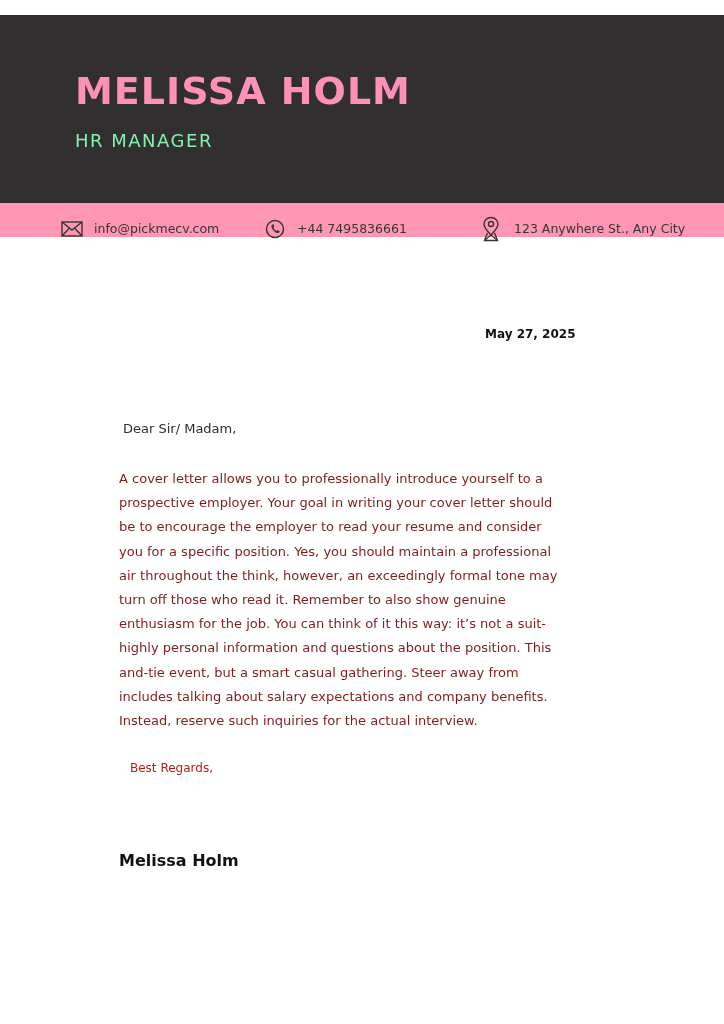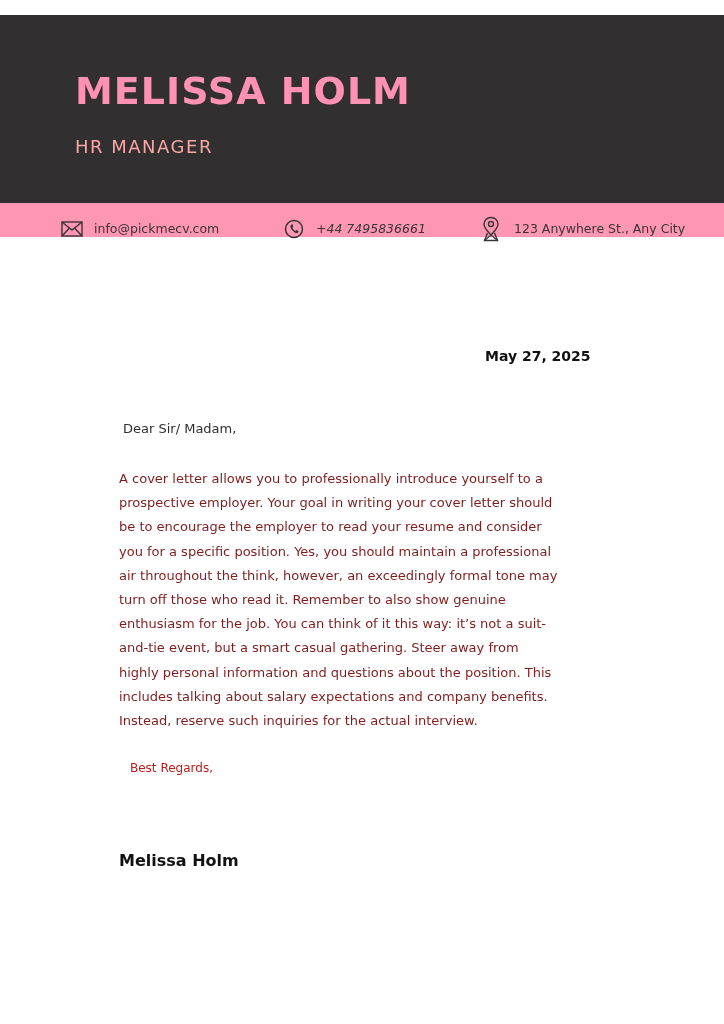--- a/index.html
+++ b/index.html
@@ -14,43 +14,43 @@
   }
   .name {
     position: absolute; left: 75px; top: 50px;
     font-family: "DejaVu Sans", sans-serif; font-weight: bold;
     font-size: 38px; letter-spacing: 1px; color: #ff91b4;
     line-height: 52px; white-space: nowrap;
   }
   .title {
     position: absolute; left: 75px; top: 112px;
     font-family: "DejaVu Sans", sans-serif;
-    font-size: 18px; letter-spacing: 1.5px; color: #fca5a5;
-    line-height: 28px; white-space: nowrap; margin-top: 6px;
+    font-size: 18px; letter-spacing: 1.5px; color: #86efac;
+    line-height: 28px; white-space: nowrap;
   }
   .contact-band {
     position: absolute; left: 0; top: 203px; width: 724px; height: 34px;
     background: #ff96b4;
   }
   .contact-item {
     position: absolute; top: 0; height: 51px;
     display: flex; align-items: center; gap: 0;
     color: #3a3436; font-size: 12.5px; white-space: nowrap;
     font-family: "DejaVu Sans", sans-serif;
   }
   .contact-item .icon { display: inline-flex; width: 22px; height: 22px; align-items: center; justify-content: center; }
   .contact-item .txt { margin-left: 11px; }
   .ci-email { left: 61px; }
-  .ci-phone { left: 283px; font-style: italic; }
+  .ci-phone { left: 264px; }
   .ci-addr { left: 480px; }
   .ci-addr .txt { margin-left: 12px; }
 
   .date {
-    position: absolute; left: 485px; top: 346px;
-    font-size: 14px; font-weight: bold; color: #111111;
+    position: absolute; left: 485px; top: 324px;
+    font-size: 12px; font-weight: bold; color: #111111;
     white-space: nowrap; line-height: 20px; text-align: center;
   }
   .salutation {
     position: absolute; left: 123px; top: 419px;
     font-size: 13px; color: #2f2f2f; line-height: 20px; white-space: nowrap;
   }
   .body-text {
     position: absolute; left: 119px; top: 467px; width: 490px;
     font-size: 13px; color: #7f1d1d; line-height: 24.2px;
   }
@@ -113,21 +113,21 @@
 <div class="salutation">Dear Sir/ Madam,</div>
 
 <div class="body-text">
   <span class="line">A cover letter allows you to professionally introduce yourself to a</span>
   <span class="line">prospective employer. Your goal in writing your cover letter should</span>
   <span class="line">be to encourage the employer to read your resume and consider</span>
   <span class="line">you for a specific position. Yes, you should maintain a professional</span>
   <span class="line">air throughout the think, however, an exceedingly formal tone may</span>
   <span class="line">turn off those who read it. Remember to also show genuine</span>
   <span class="line">enthusiasm for the job. You can think of it this way: it’s not a suit-</span>
+  <span class="line">highly personal information and questions about the position. This</span>
   <span class="line">and-tie event, but a smart casual gathering. Steer away from</span>
-  <span class="line">highly personal information and questions about the position. This</span>
   <span class="line">includes talking about salary expectations and company benefits.</span>
   <span class="line">Instead, reserve such inquiries for the actual interview.</span>
 </div>
 
 <div class="closing">Best Regards,</div>
 
 <div class="signature">Melissa Holm</div>
 
 </body></html>

